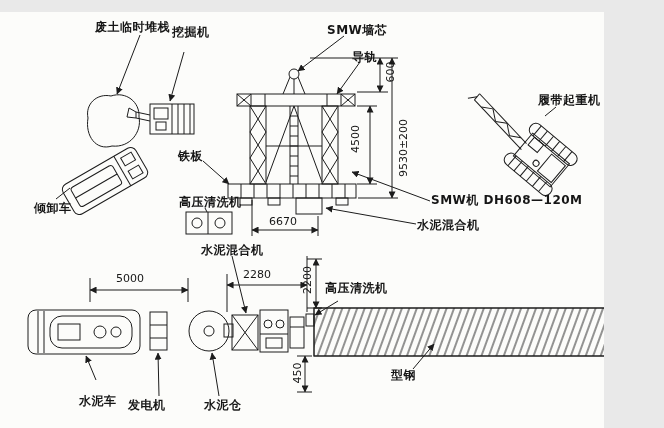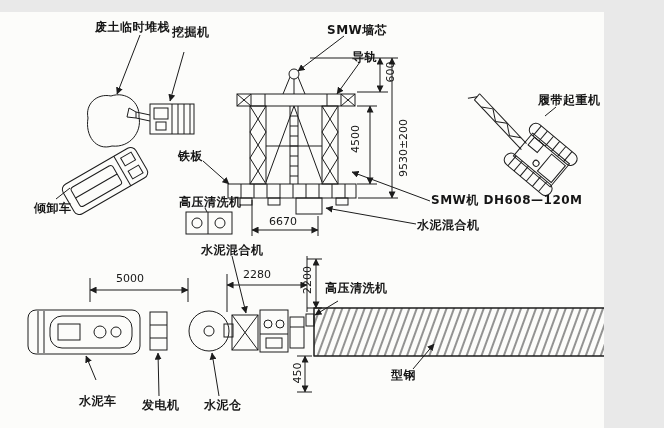--- a/index.html
+++ b/index.html
@@ -244,21 +244,21 @@
   <div class="lbl" style="left:352px;top:37px">导轨</div>
   <div class="lbl" style="left:538px;top:80px">履带起重机</div>
   <div class="lbl" style="left:178px;top:136px">铁板</div>
   <div class="lbl" style="left:34px;top:188px">倾卸车</div>
   <div class="lbl" style="left:179px;top:182px">高压清洗机</div>
   <div class="lbl" style="left:431px;top:180px">SMW机 DH608—120M</div>
   <div class="lbl" style="left:417px;top:205px">水泥混合机</div>
   <div class="lbl" style="left:201px;top:230px">水泥混合机</div>
   <div class="lbl" style="left:325px;top:268px">高压清洗机</div>
   <div class="lbl" style="left:79px;top:381px">水泥车</div>
-  <div class="lbl" style="left:142px;top:385px">发电机</div>
+  <div class="lbl" style="left:128px;top:385px">发电机</div>
   <div class="lbl" style="left:204px;top:385px">水泥仓</div>
   <div class="lbl" style="left:391px;top:355px">型钢</div>
 
   <div class="dim v" style="left:390px;top:60px">600</div>
   <div class="dim v" style="left:355px;top:127px">4500</div>
   <div class="dim v" style="left:403px;top:136px">9530±200</div>
   <div class="dim" style="left:283px;top:209px">6670</div>
   <div class="dim" style="left:130px;top:266px">5000</div>
   <div class="dim" style="left:257px;top:262px">2280</div>
   <div class="dim v" style="left:307px;top:268px">2200</div>

